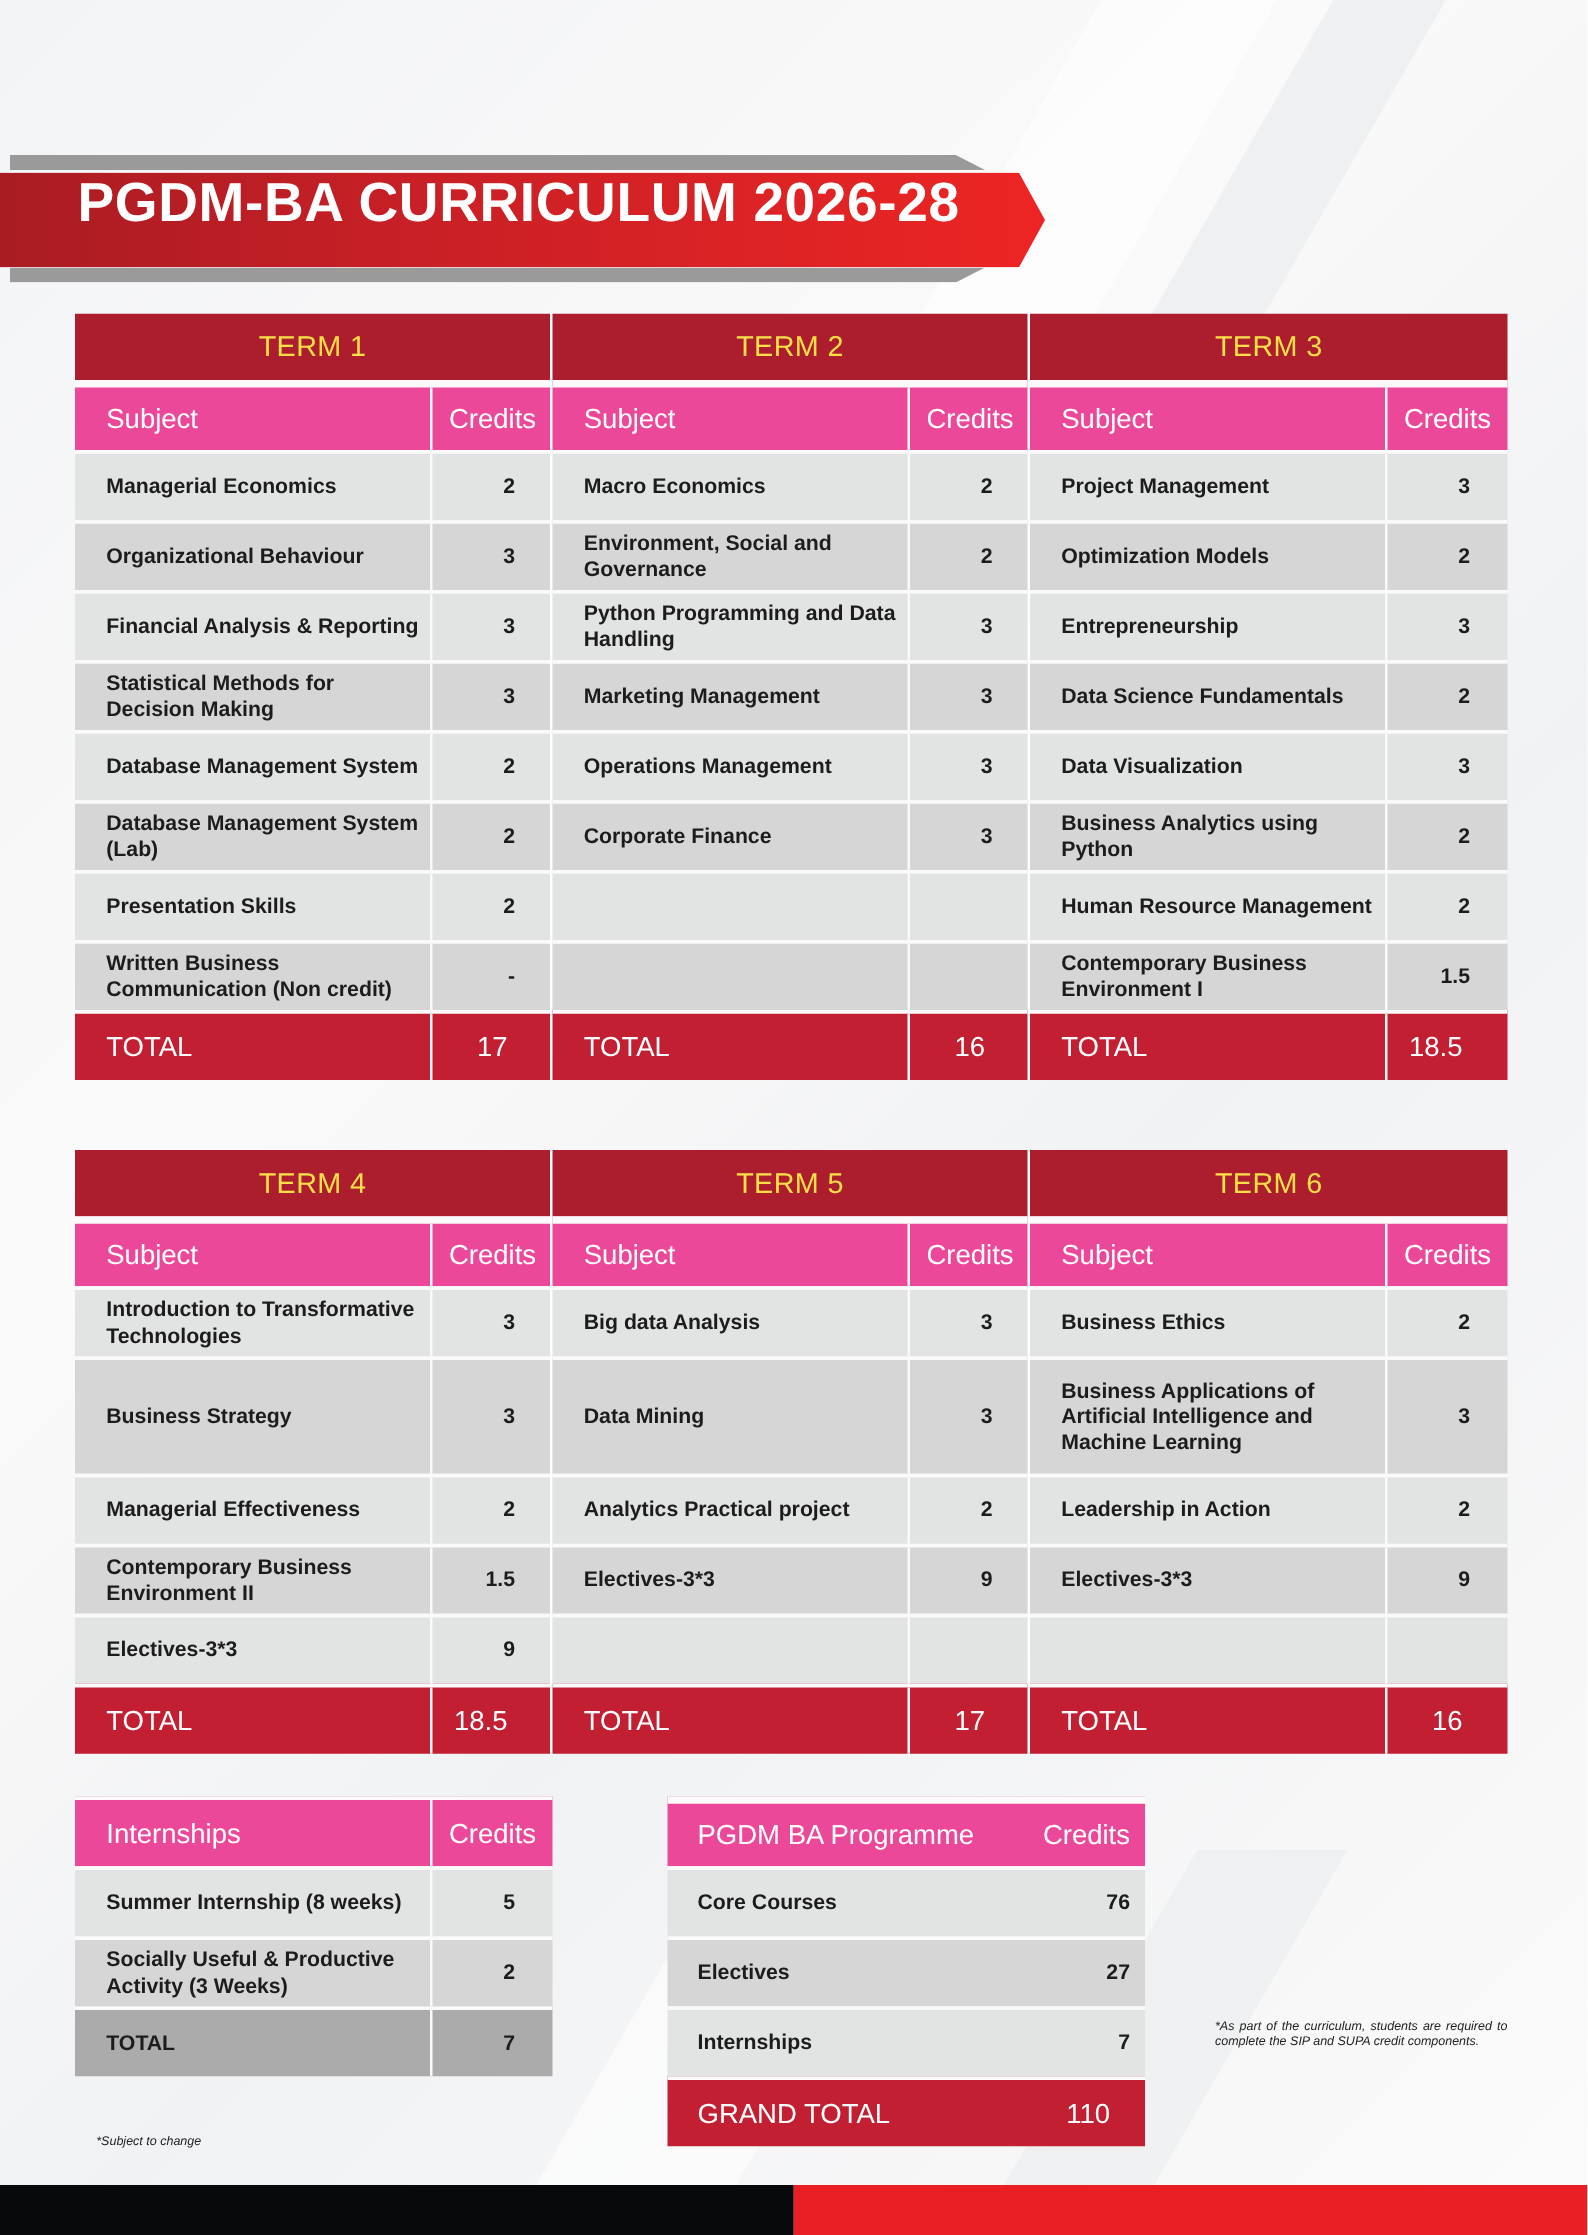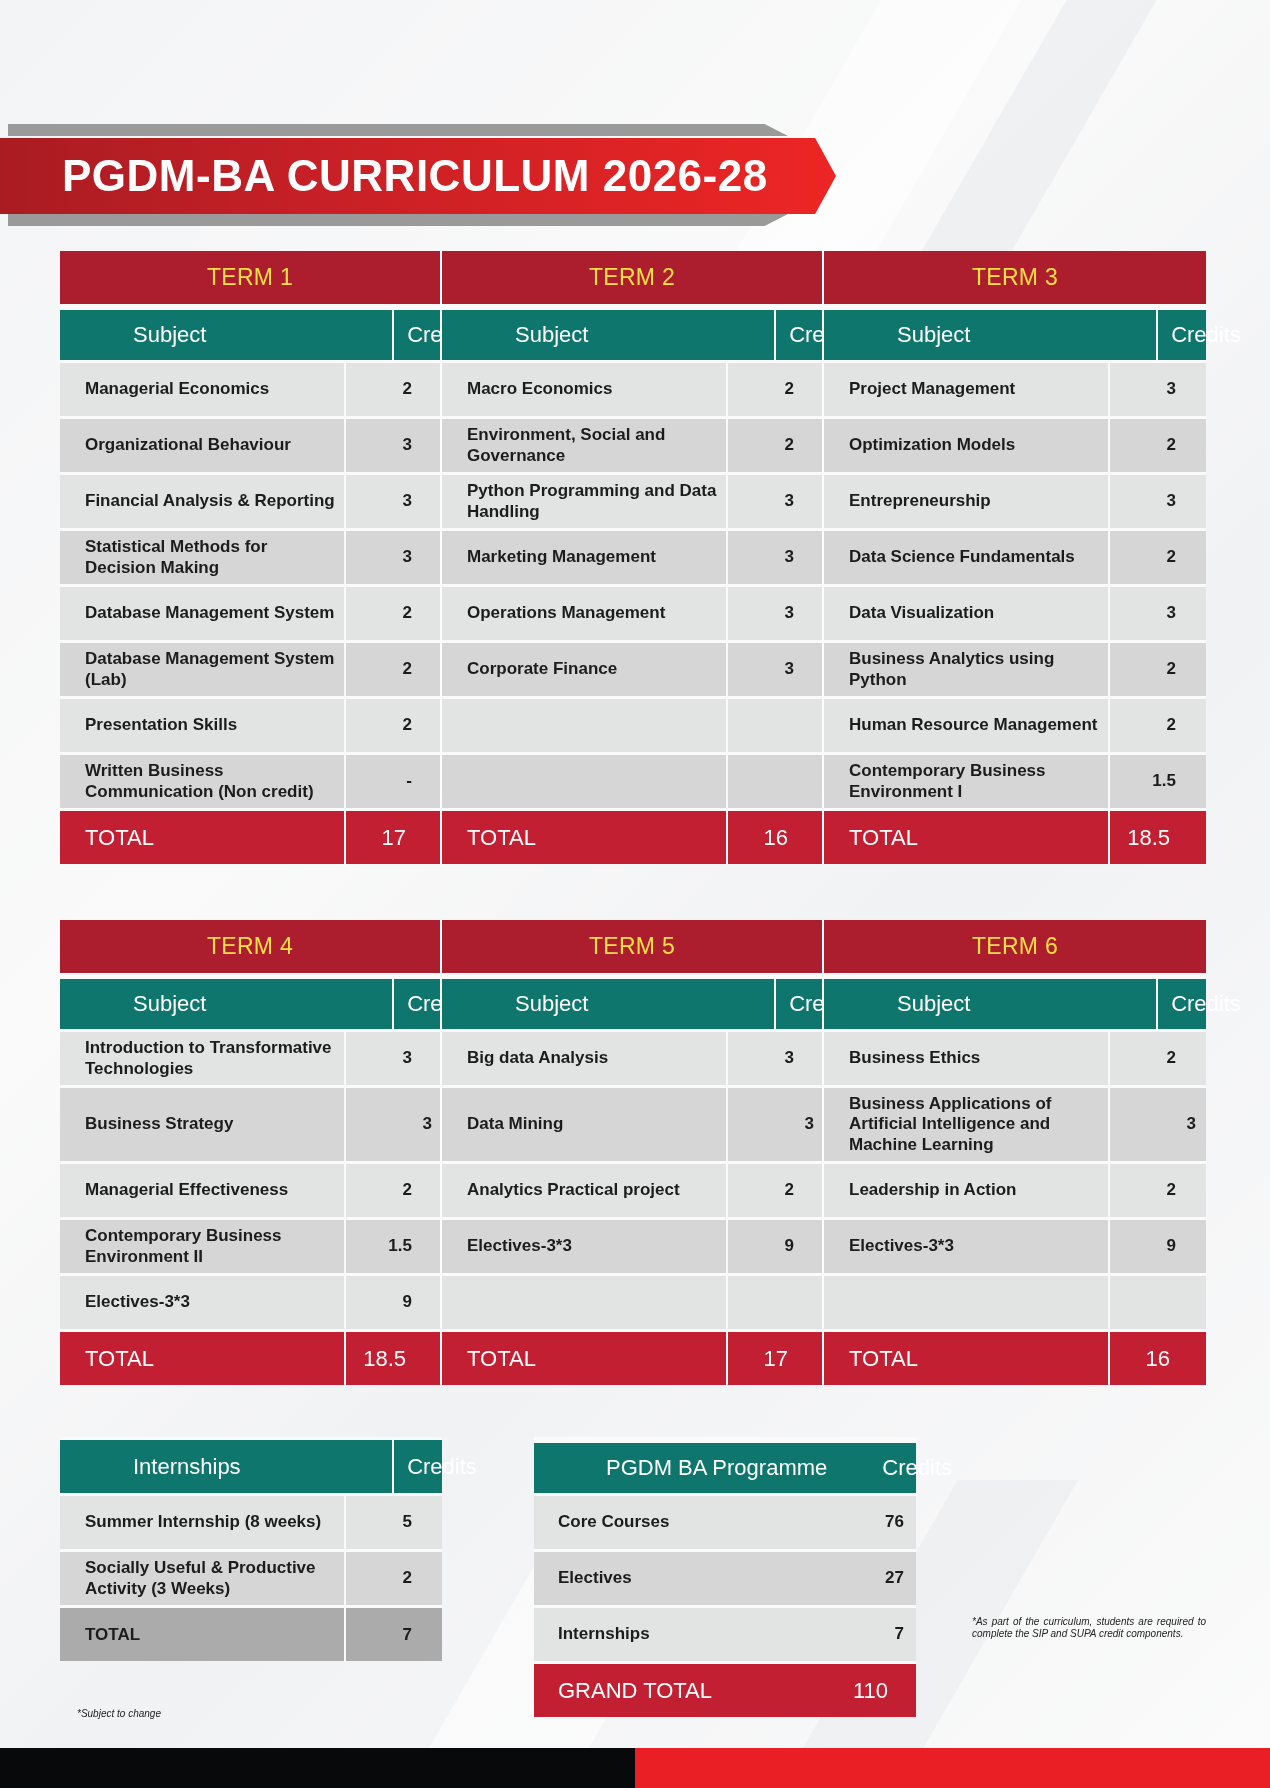--- a/index.html
+++ b/index.html
@@ -19,21 +19,21 @@
   
   .banner-bar {
     position: absolute; left: 8px; height: 12px; background: #9a9a9a;
   }
   .banner-top { top: 124px; width: 780px; clip-path: polygon(0 0, 97% 0, 100% 100%, 0 100%); }
   .banner-bottom { top: 214px; width: 780px; clip-path: polygon(0 0, 100% 0, 97% 100%, 0 100%); }
   .banner {
     position: absolute; left: 0; top: 138px; width: 836px; height: 76px;
     background: linear-gradient(90deg, #a91c22 0%, #c82026 40%, #ed2524 100%);
     clip-path: polygon(0 0, 97.5% 0, 100% 50%, 97.5% 100%, 0 100%);
-    display: flex; align-items: center;
+    display: flex; align-items: flex-start;
   }
   .banner h1 {
     margin-left: 62px; color: #fff; font-size: 44px; font-weight: 700; letter-spacing: 0.5px;
   }
 
   
   .term-grid {
     position: absolute; left: 60px; width: 1146px;
     display: grid; grid-template-columns: 382px 382px 382px;
   }
@@ -45,29 +45,29 @@
     height: 53px; background: #ac1d2d; color: #fde047;
     display: flex; align-items: center; justify-content: center;
     font-size: 23px; letter-spacing: 0.3px;
   }
   .row {
     display: grid; grid-template-columns: 286px 96px;
     border-top: 3px solid #fafafa;
   }
   .row > div { display: flex; align-items: center; }
   .row > div:first-child { border-right: 2px solid #fafafa; padding-left: 25px; }
-  .col-head { height: 56px; background: #0f766e; color: #fff; font-size: 22px; border-top-width: 6px; padding-left: 48px; }
+  .col-head { height: 56px; background: #ec4899; color: #fff; font-size: 22px; border-top-width: 6px; }
   .col-head > div:last-child { justify-content: center; }
   .row.r { background: #e2e3e3; }
   .row.r.alt { background: #d6d6d6; }
   .row.r > div { font-size: 17px; font-weight: 700; color: #1c1c1c; line-height: 1.2; }
   .row.r > div:last-child { justify-content: flex-end; padding-right: 30px; }
   .row.r > div:first-child { padding-right: 4px; }
   .h56 { height: 56px; }
-  .h76 { height: 76px; gap: 20px; }
+  .h76 { height: 94px; }
   .row.total { background: #c21f32; color: #fff; height: 56px; }
   .row.total > div { font-size: 22px; }
   .row.total > div:last-child { justify-content: flex-end; padding-right: 36px; }
 
   
   .intern {
     position: absolute; left: 60px; top: 1437px; width: 382px;
   }
   .intern .row { border-top: 3px solid #fafafa; }
   .intern .row.total-grey { background: #ababab; height: 56px; }

